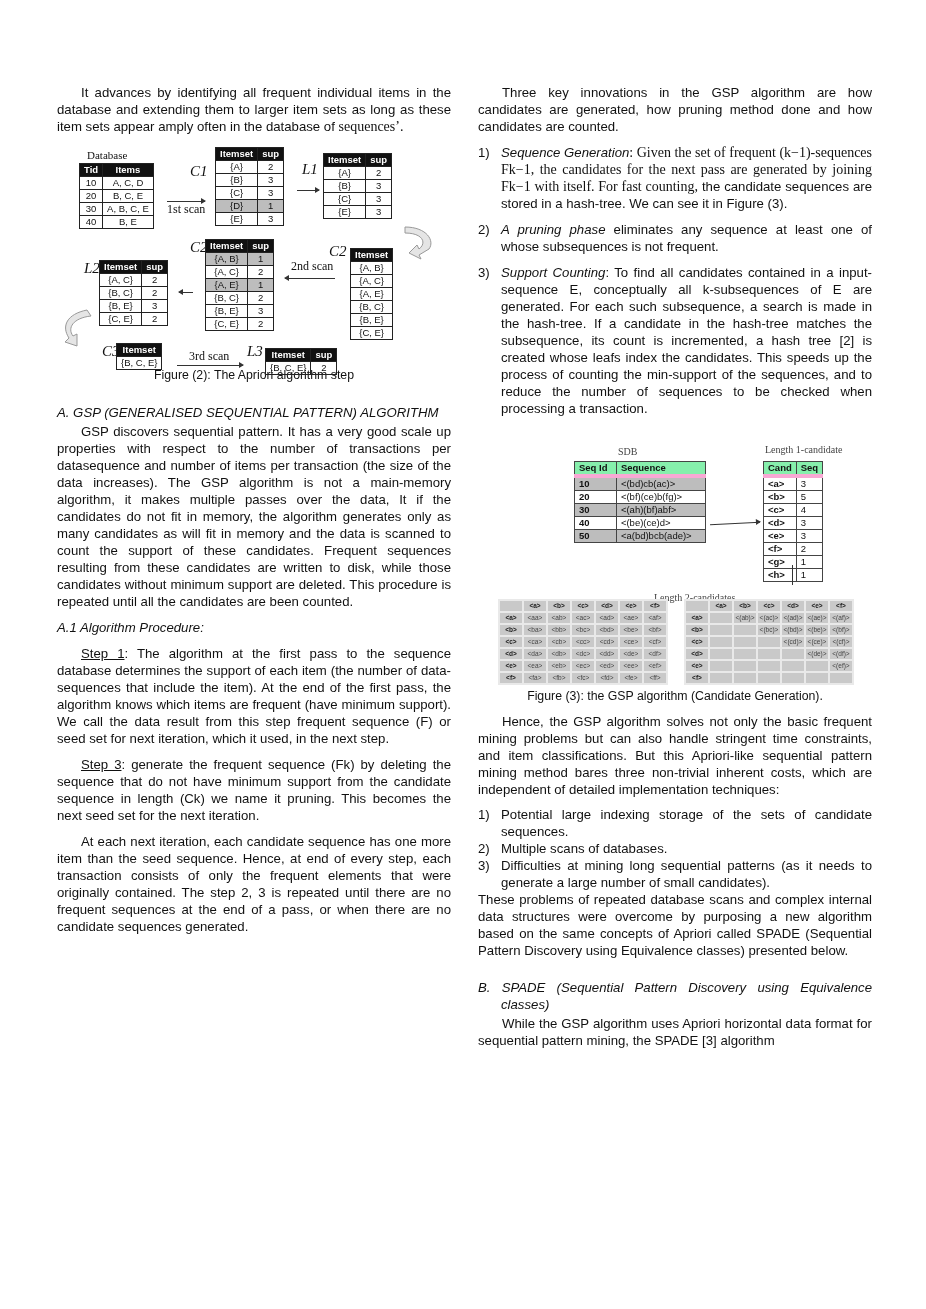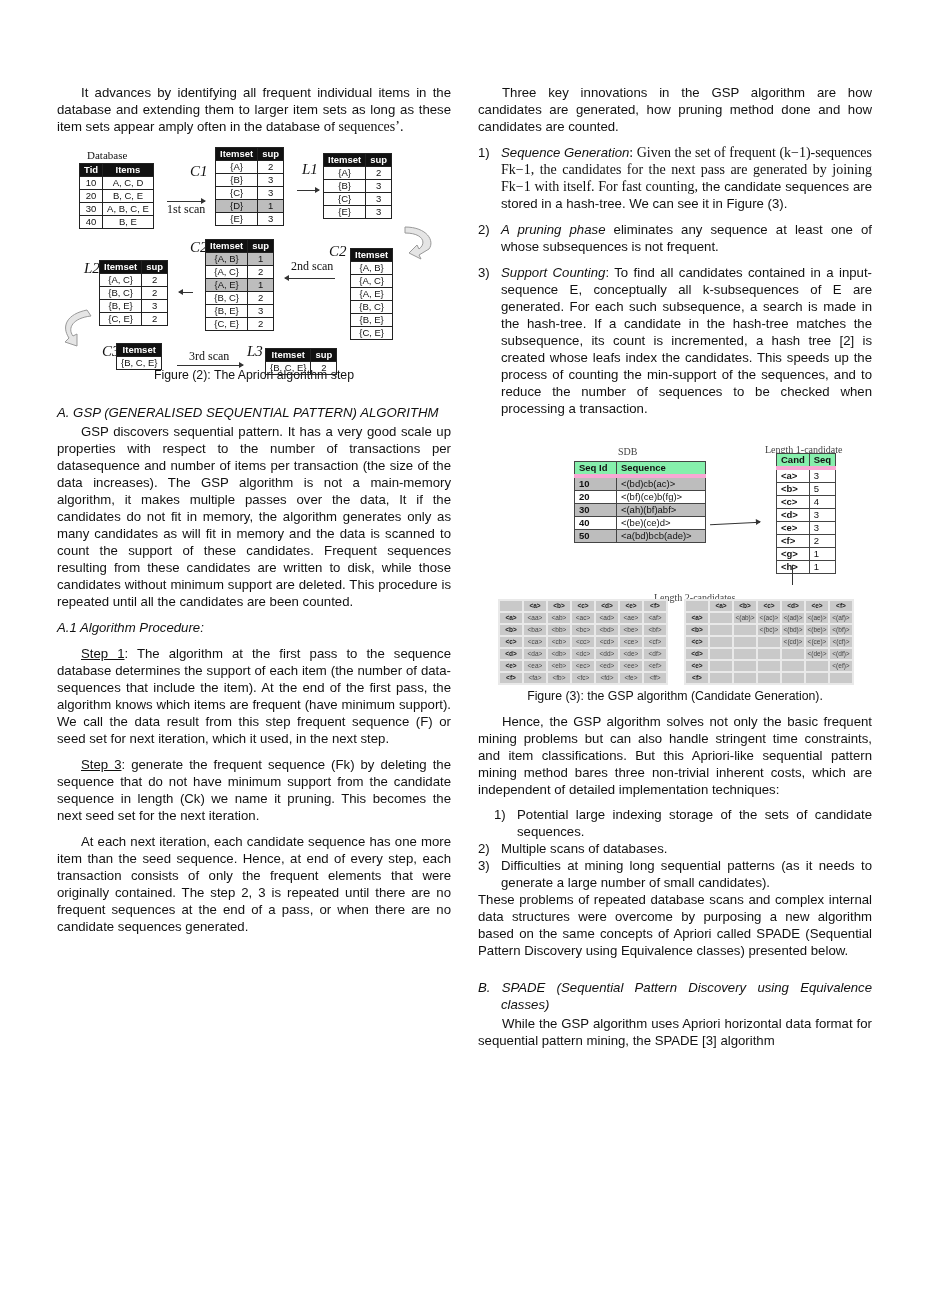--- a/index.html
+++ b/index.html
@@ -299,21 +299,21 @@
             <td class="">&lt;(be)(ce)d&gt;</td>
           </tr>
           <tr class="gray">
             <td class="b">50</td>
             <td class="">&lt;a(bd)bcb(ade)&gt;</td>
           </tr>
         </tbody>
       </table>
     <div class="arrow r" style="left:232px;top:82px;width:50px;transform:rotate(-3deg);"></div>
     <div class="f3lbl" style="left:287px;top:0px;">Length 1-candidate</div>
-    <table class="s" style="left:285px;top:12px;margin-left:13px;" id="tbl-len1">
+    <table class="s" style="left:285px;top:20px;" id="tbl-len1">
         <tbody>
           <tr>
             <th>Cand</th>
             <th>Seq</th>
           </tr>
           <tr class="">
             <td class="b">&lt;a&gt;</td>
             <td class="">3</td>
           </tr>
           <tr class="">
@@ -479,19 +479,19 @@
             <td></td>
             <td></td>
             <td></td>
           </tr>
         </tbody>
       </table>
   </div>
   <p class="caption" style="margin-top:-8px;">Figure (3): the GSP algorithm (Candidate Generation).</p>
 
   <p class="ind" style="margin-top:8px;">Hence, the GSP algorithm solves not only the basic frequent mining problems but can also handle stringent time constraints, and item classifications. But this Apriori-like sequential pattern mining method bares three non-trivial inherent costs, which are independent of detailed implementation techniques:</p>
-  <p class="li" style="margin-top:8px;margin-left:16px;"><span class="num">1)</span><span>Potential large indexing storage of the sets of candidate sequences.</span></p>
+  <p class="li" style="margin-top:8px;"><span class="num">1)</span><span>Potential large indexing storage of the sets of candidate sequences.</span></p>
   <p class="li"><span class="num">2)</span><span>Multiple scans of databases.</span></p>
   <p class="li"><span class="num">3)</span><span>Difficulties at mining long sequential patterns (as it needs to generate a large number of small candidates).</span></p>
   <p>These problems of repeated database scans and complex internal data structures were overcome by purposing a new algorithm based on the same concepts of Apriori called SPADE (Sequential Pattern Discovery using Equivalence classes) presented below.</p>
   <p class="h2" style="margin-top:20px;">B.  SPADE (Sequential Pattern Discovery using Equivalence classes)</p>
   <p class="ind">While the GSP algorithm uses Apriori horizontal data format for sequential pattern mining, the SPADE [3] algorithm</p>
 </div>
 
 </body></html>

